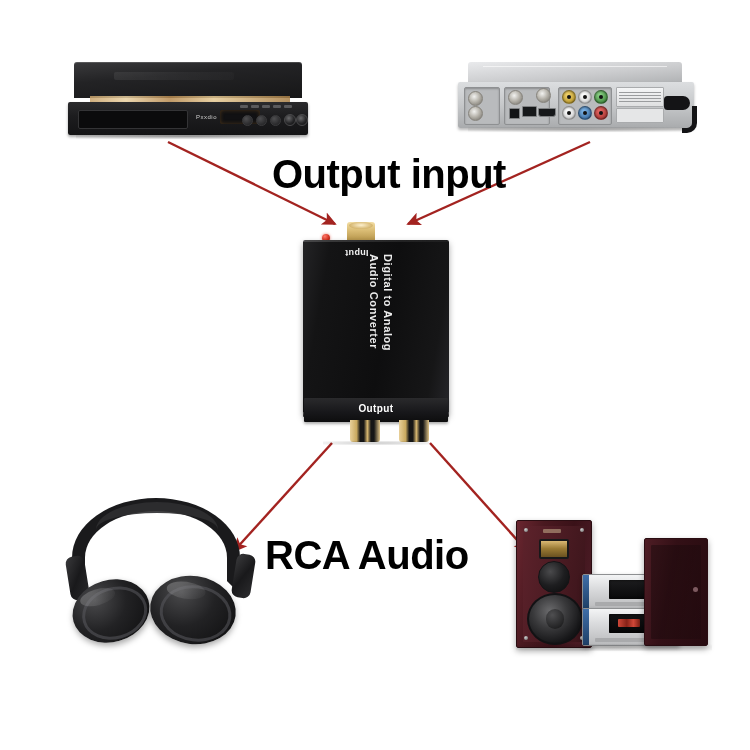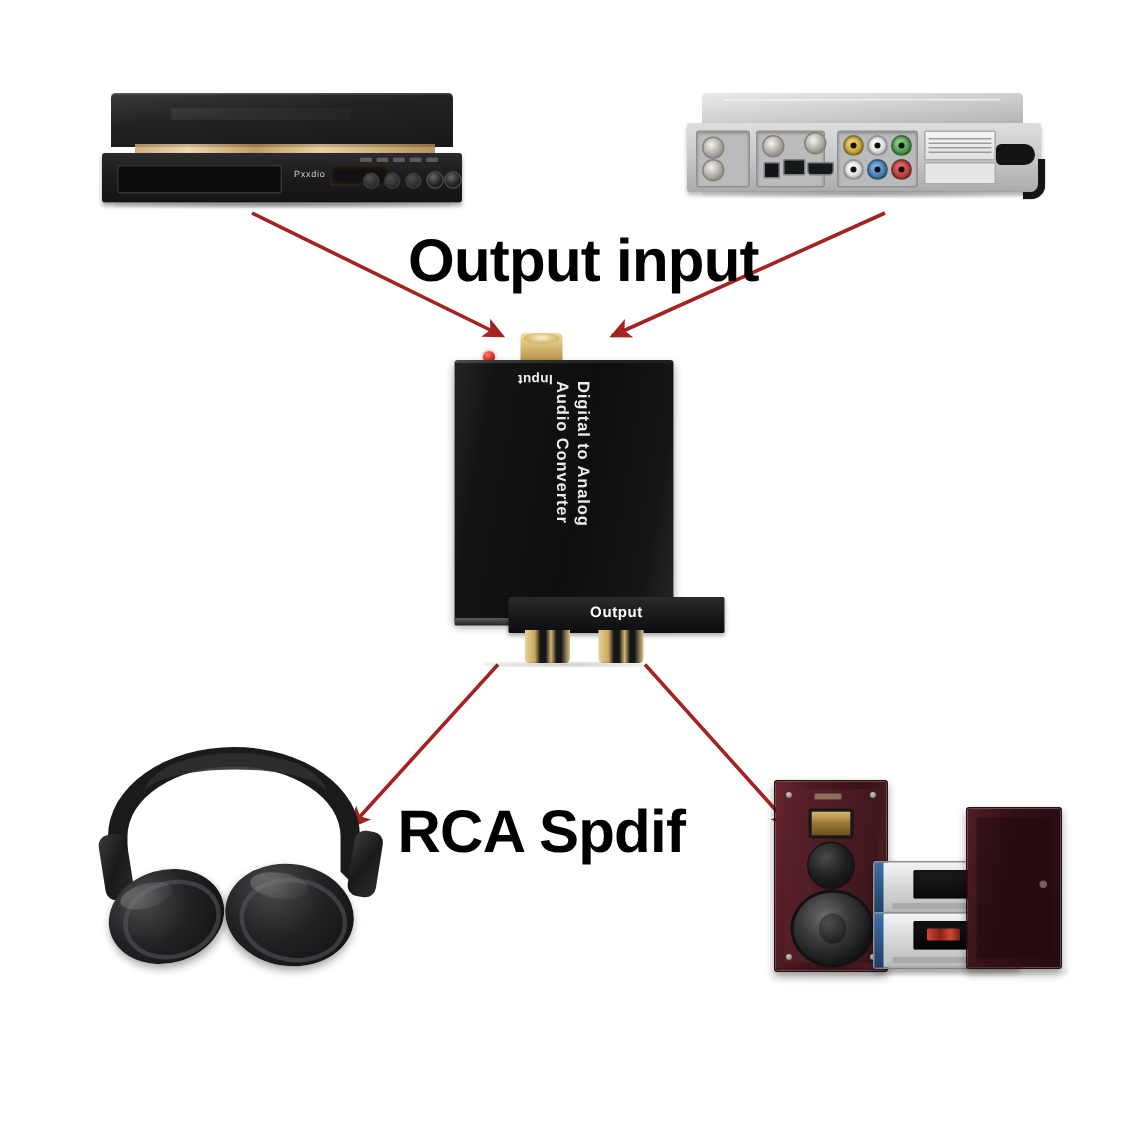--- a/index.html
+++ b/index.html
@@ -326,21 +326,20 @@
     background: linear-gradient(180deg, #5a5a5c, #232325);
     border-radius: 1px;
   }
   .conv-lip {
     position: absolute;
     left: 1px; top: 178px;
     width: 144px; height: 24px;
     background: linear-gradient(180deg, #2a2a2c 0%, #17171a 60%, #0d0d0e 100%);
     border-radius: 1px;
     box-shadow: 0 2px 3px rgba(0,0,0,0.3);
-    margin-left: 35px;
   }
   .conv-output-label {
     position: absolute;
     left: 0; right: 0; top: 5px;
     text-align: center;
     font-size: 10px;
     font-weight: bold;
     color: #ffffff;
     letter-spacing: 0.4px;
   }
@@ -677,21 +676,21 @@
     </div>
 
     <div class="conv-lip">
       <div class="conv-output-label">Output</div>
     </div>
     <span class="conv-outjack left"></span>
     <span class="conv-outjack right"></span>
     <div class="conv-shadow"></div>
   </div>
 
-  <div id="rca-label" class="abs big-label">RCA Spdif</div>
+  <div id="rca-label" class="abs big-label">RCA Audio</div>
 
   <div id="headphones" class="abs">
     <div class="hp-band"></div>
     <div class="hp-pad"></div>
     <div class="hp-slider l"></div>
     <div class="hp-slider r"></div>
     <div class="hp-cup back">
       <span class="ring"></span>
       <span class="gloss"></span>
     </div>

